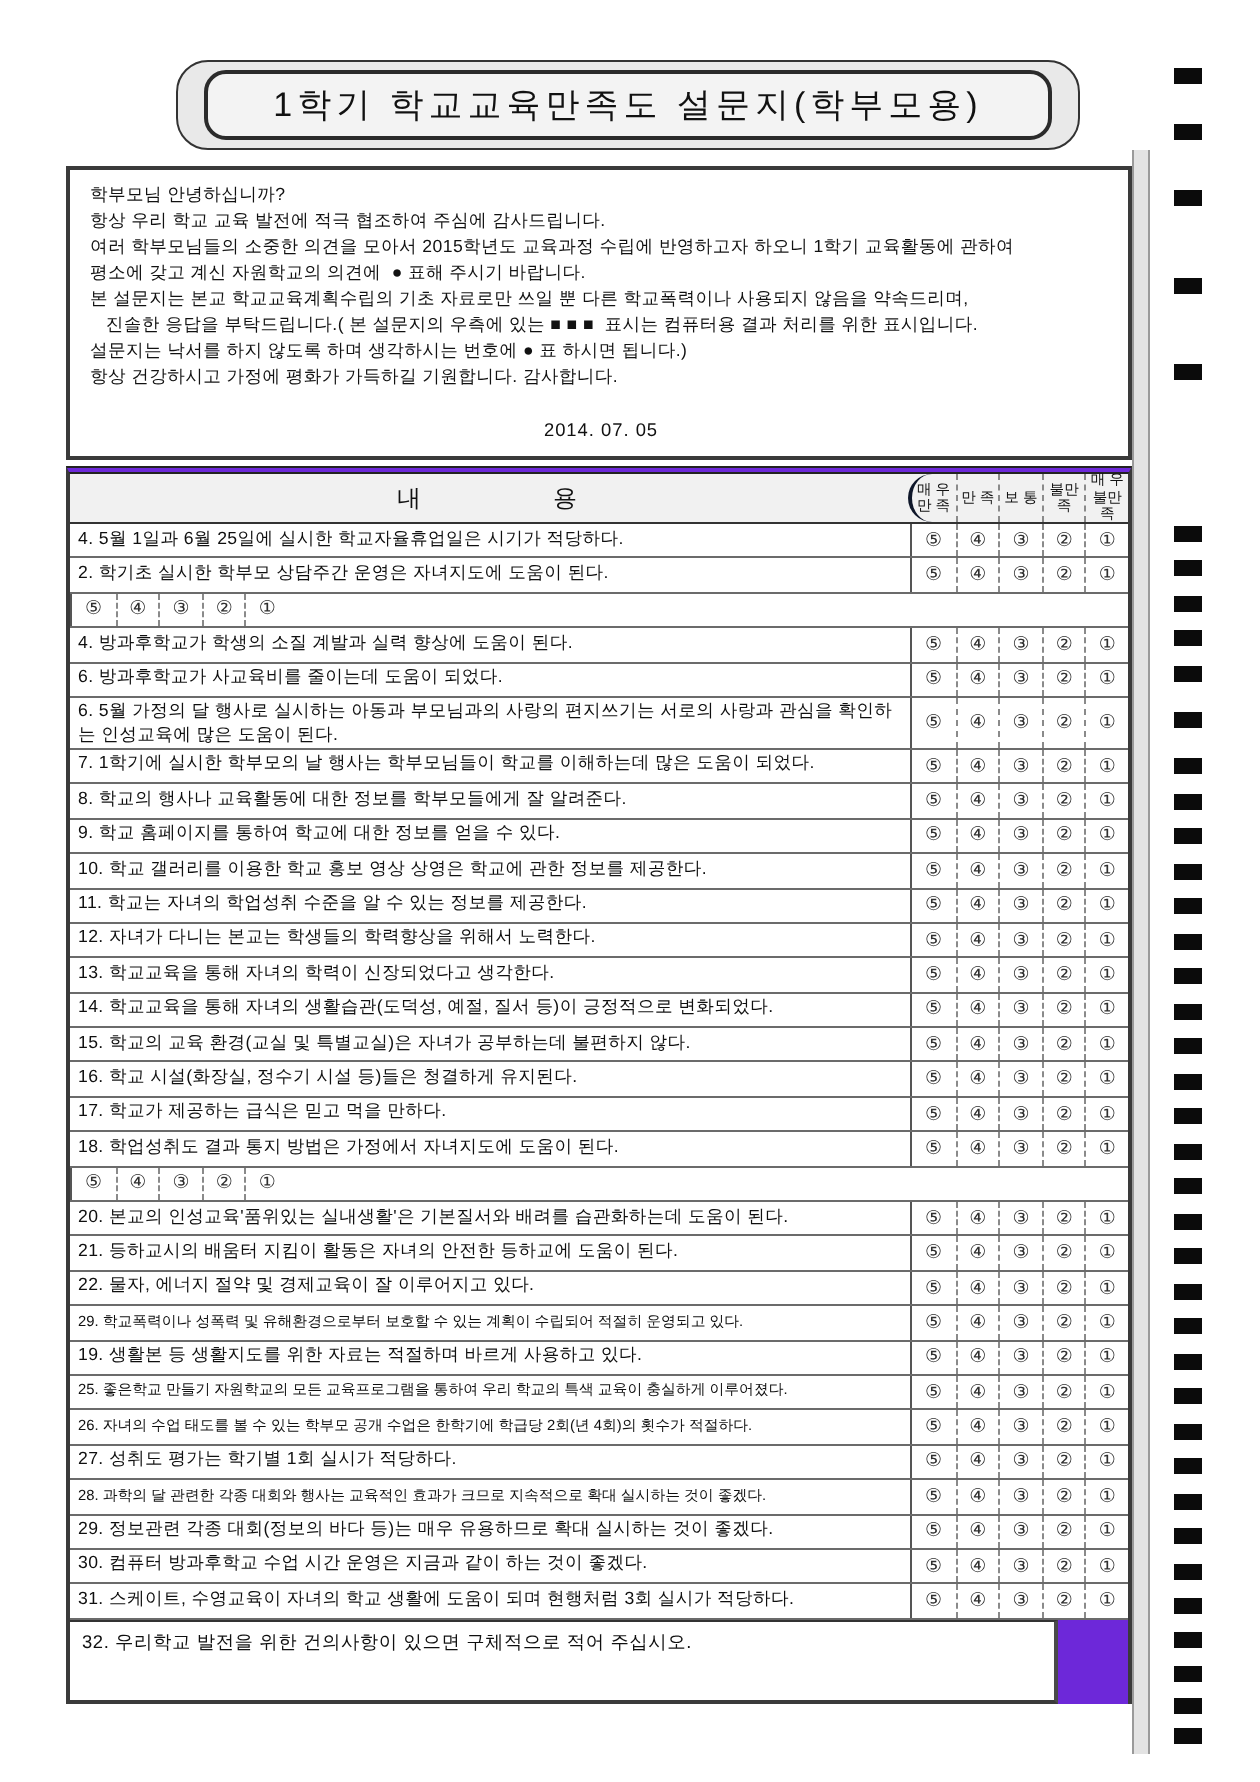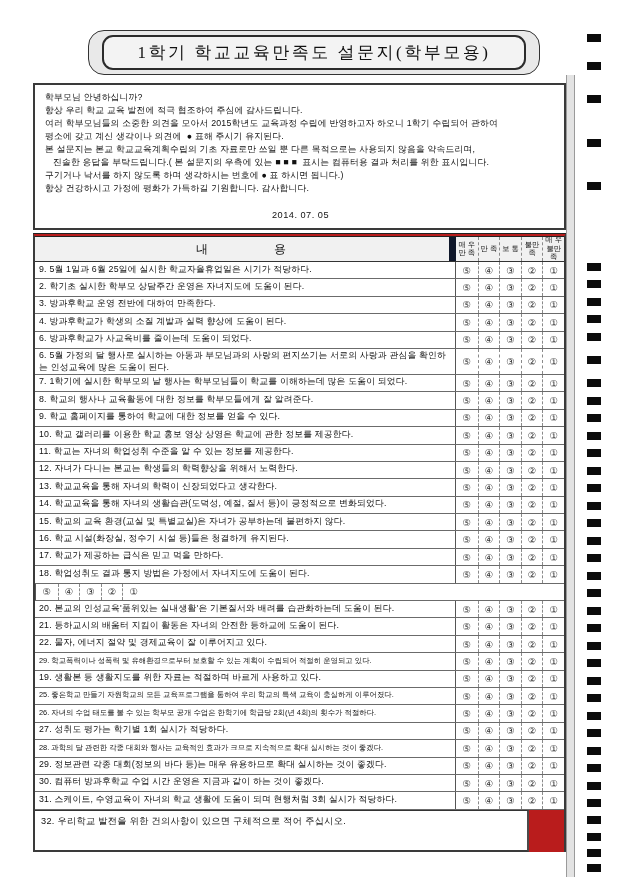--- a/index.html
+++ b/index.html
@@ -10,45 +10,45 @@
   
   .title-outer{
     position:absolute;left:88px;top:30px;width:452px;height:45px;
     border:1.5px solid #333;border-radius:16px;background:#e9e9e9;box-sizing:border-box;
   }
   .title-inner{
     position:absolute;left:13px;top:4px;right:13px;bottom:4px;
     border:2px solid #2b2b2b;border-radius:11px;background:#f3f3f3;
     display:flex;align-items:center;justify-content:center;
   }
-  .title-text{font-size:17px;letter-spacing:2.5px;color:#111;white-space:nowrap;font-family:Liberation Serif, serif;}
+  .title-text{font-size:17px;letter-spacing:2.5px;color:#111;white-space:nowrap;}
   
   .intro-box{
     position:absolute;left:33px;top:83px;width:533px;height:147px;
     border:2px solid #3a3a3a;box-sizing:border-box;padding:6px 8px 17px 10px;
   }
   .intro-line{
     font-size:8.8px;line-height:13px;letter-spacing:0.2px;color:#111;
     white-space:pre;overflow:hidden;
   }
   .intro-date,.intro-signer{
     text-align:center;font-size:9.2px;line-height:13px;color:#111;letter-spacing:0.5px;margin-top:14px;
   }
   
   .survey-table{
     position:absolute;left:33px;top:233px;width:533px;box-sizing:border-box;
     border-top:4px double #222;border-left:2px solid #3a3a3a;border-right:2px solid #3a3a3a;
-    background:#b91c1c;
+    background:#6d28d9;
   }
   .hrow{display:flex;height:25px;border-bottom:1.5px solid #333;background:#f1f1f1;box-sizing:border-box;}
   .hcontent{
     flex:1;display:flex;align-items:center;justify-content:center;
     font-size:12px;letter-spacing:2px;white-space:pre;color:#111;
   }
-  .hratings{display:flex;width:108px;border-left:7px solid #0f172a;}
+  .hratings{display:flex;width:108px;border-left:2px solid #0f172a;border-radius:12px;}
   .hrcell{
     width:21.6px;box-sizing:border-box;display:flex;align-items:center;justify-content:center;
     text-align:center;font-size:7.3px;line-height:1.15;letter-spacing:0px;
     white-space:pre-line;color:#111;
   }
   .hrcell + .hrcell{border-left:1px dashed #8a8a8a;}
   .qrow{display:flex;min-height:17.4px;border-bottom:1px solid #6b6b6b;box-sizing:border-box;background:#fff;}
   .qcell{
     flex:1;padding:1.5px 3px 1px 4px;font-size:8.8px;line-height:1.28;
     letter-spacing:0.2px;color:#0f0f0f;box-sizing:border-box;
@@ -81,25 +81,25 @@
   <div class="title-outer">
     <div class="title-inner">
       <span class="title-text">1학기  학교교육만족도  설문지(학부모용)</span>
     </div>
   </div>
 
   <div class="intro-box">
     <div id="intro-lines">
         <div class="intro-line">학부모님 안녕하십니까?</div>
         <div class="intro-line">항상 우리 학교 교육 발전에 적극 협조하여 주심에 감사드립니다.</div>
-        <div class="intro-line">여러 학부모님들의 소중한 의견을 모아서 2015학년도 교육과정 수립에 반영하고자 하오니 1학기 수립되어 관하여</div>
-        <div class="intro-line">평소에 갖고 계신 생각이나 의견에  ● 표해 주시기 유지된다.</div>
-        <div class="intro-line">본 설문지는 본교 학교교육계획수립의 기초 자료로만 쓰일 뿐 다른 목적으로는 사용되지 않음을 약속드리며,</div>
+        <div class="intro-line">여러 학부모님들의 소중한 의견을 모아서 2015학년도 교육과정 수립에 반영하고자 하오니 1학기 교육활동에 관하여</div>
+        <div class="intro-line">평소에 갖고 계신 자원학교의 의견에  ● 표해 주시기 바랍니다.</div>
+        <div class="intro-line">본 설문지는 본교 학교교육계획수립의 기초 자료로만 쓰일 뿐 다른 학교폭력이나 사용되지 않음을 약속드리며,</div>
         <div class="intro-line">   진솔한 응답을 부탁드립니다.( 본 설문지의 우측에 있는 ■ ■ ■  표시는 컴퓨터용 결과 처리를 위한 표시입니다.</div>
-        <div class="intro-line">구기거나 낙서를 하지 않도록 하며 생각하시는 번호에 ● 표 하시면 됩니다.)</div>
+        <div class="intro-line">설문지는 낙서를 하지 않도록 하며 생각하시는 번호에 ● 표 하시면 됩니다.)</div>
         <div class="intro-line">항상 건강하시고 가정에 평화가 가득하길 기원합니다. 감사합니다.</div>
       </div>
     <div class="intro-date">2014. 07. 05</div>
     <div class="intro-signer">오엠알초등학교장</div>
   </div>
 
   <div class="survey-table">
     <div class="hrow">
       <div class="hcontent">내            용</div>
       <div class="hratings" id="rating-headers">
@@ -107,41 +107,40 @@
 만 족</div>
           <div class="hrcell">만 족</div>
           <div class="hrcell">보 통</div>
           <div class="hrcell">불만족</div>
           <div class="hrcell">매 우
 불만족</div>
         </div>
     </div>
     <div id="rows">
         <div class="qrow">
-          <div class="qcell">9. 5월 1일과 6월 25일에 실시한 학교자율휴업일은 시기가 적당하다.</div>
+          <div class="qcell">4. 5월 1일과 6월 25일에 실시한 학교자율휴업일은 시기가 적당하다.</div>
           <div class="ratings">
             <div class="rcell">⑤</div>
             <div class="rcell">④</div>
             <div class="rcell">③</div>
             <div class="rcell">②</div>
             <div class="rcell">①</div>
           </div>
         </div>
         <div class="qrow">
           <div class="qcell">2. 학기초 실시한 학부모 상담주간 운영은 자녀지도에 도움이 된다.</div>
           <div class="ratings">
             <div class="rcell">⑤</div>
             <div class="rcell">④</div>
             <div class="rcell">③</div>
             <div class="rcell">②</div>
             <div class="rcell">①</div>
           </div>
         </div>
         <div class="qrow">
-          <div class="qcell">3. 방과후학교 운영 전반에 대하여 만족한다.</div>
           <div class="ratings">
             <div class="rcell">⑤</div>
             <div class="rcell">④</div>
             <div class="rcell">③</div>
             <div class="rcell">②</div>
             <div class="rcell">①</div>
           </div>
         </div>
         <div class="qrow">
           <div class="qcell">4. 방과후학교가 학생의 소질 계발과 실력 향상에 도움이 된다.</div>

